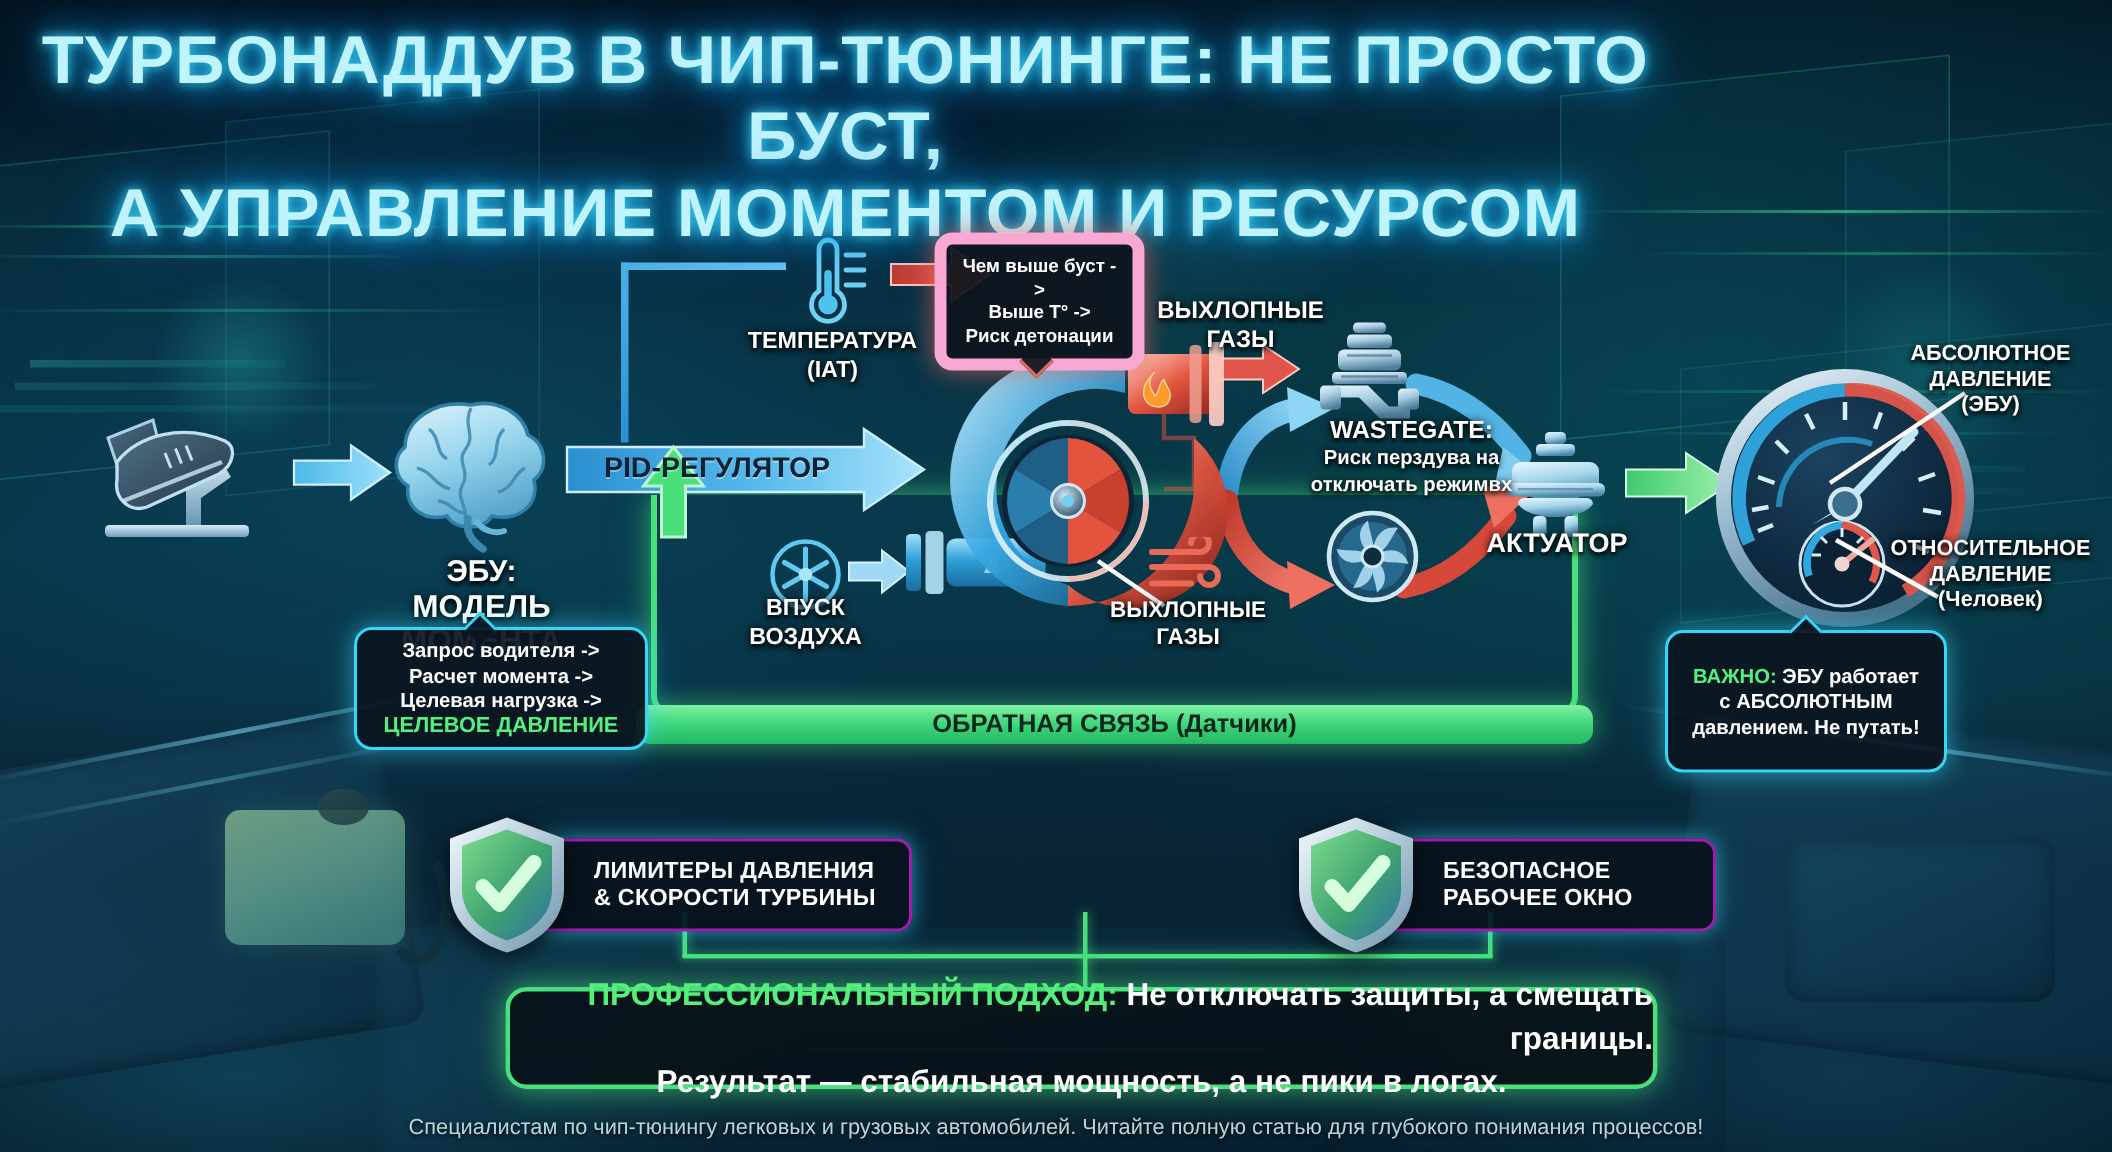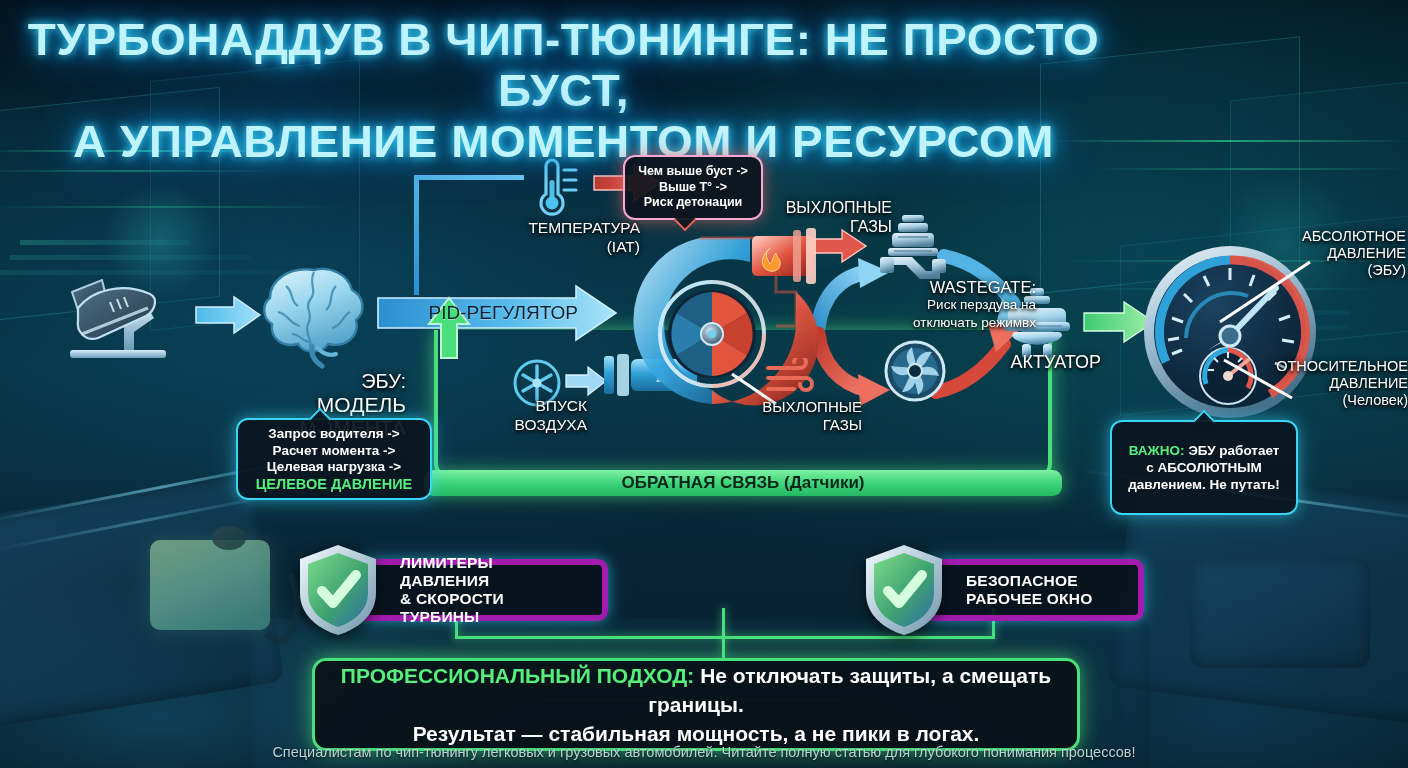--- a/index.html
+++ b/index.html
@@ -47,54 +47,54 @@
   .titlewrap{position:absolute;left:0;top:14px;width:1127px;text-align:center;z-index:8;}
   .title{
     font-family:"Liberation Sans", sans-serif;
     font-weight:bold;font-size:45px;line-height:51px;letter-spacing:.5px;
     color:#bff4ff;
     text-shadow:0 0 8px #39d8ff,0 0 22px #18a6e8,0 0 42px #0b7fd4,0 2px 2px rgba(0,0,0,.6);
     transform:scaleX(1.02);
   }
 
   
-  .nodelabel{position:absolute;text-align:right;color:#ffffff;font-weight:normal;
+  .nodelabel{position:absolute;text-align:center;color:#ffffff;font-weight:bold;
      text-shadow:0 0 6px rgba(0,0,0,.95),0 2px 3px rgba(0,0,0,.9);z-index:7;}
 
   .icon-disc{position:absolute;z-index:6;}
 
   
   .arrow{position:absolute;z-index:5;}
   .arrow svg{display:block;overflow:visible;}
 
   
   .callout{position:absolute;z-index:9;border-radius:12px;padding:7px 12px;
     text-align:center;font-weight:bold;color:#fff;line-height:1.22;}
-  .co-red{background:rgba(14,20,28,.93);border:2px solid #f9a8d4;
+  .co-red{background:rgba(14,20,28,.93);border:8px solid #f9a8d4;
      box-shadow:0 0 14px rgba(228,103,92,.55), 0 0 28px rgba(228,103,92,.22);}
   .co-cyan{background:rgba(10,22,32,.93);border:2px solid #37d6f7;
      box-shadow:0 0 14px rgba(55,214,247,.5),0 0 30px rgba(55,214,247,.2);}
   .co-tip{position:absolute;width:16px;height:16px;transform:rotate(45deg);}
   .hl-greenbright{color:#57ef7c;}
 
   
   .fbframe{position:absolute;z-index:4;border:4px solid #49e07c;border-top:none;border-radius:0 0 14px 14px;
      box-shadow:0 0 16px rgba(73,224,124,.55),0 0 34px rgba(73,224,124,.2);}
   .fbbar{position:absolute;z-index:6;border-radius:9px;
      background:linear-gradient(180deg,#7df2a2,#3ad278 55%,#25b863);
      box-shadow:0 0 18px rgba(73,224,124,.6);
      display:flex;align-items:center;justify-content:center;
      color:#07281a;font-weight:bold;}
 
   
   .shieldcard{position:absolute;z-index:7;display:flex;align-items:center;}
   .shield{position:relative;width:84px;height:94px;flex:none;z-index:3;
      filter:drop-shadow(0 3px 7px rgba(0,0,0,.65));}
   .scard-box{margin-left:-26px;height:62px;border-radius:10px;
-     background:rgba(8,18,28,.92);border:6px solid #a21caf;
+     background:rgba(8,18,28,.92);border:2px solid #a21caf;
      box-shadow:0 0 12px rgba(53,205,240,.55),0 0 26px rgba(53,205,240,.18);
      display:flex;align-items:center;padding:0 18px 0 40px;}
   .scard-box .txt{color:#fff;font-weight:bold;font-size:15.5px;line-height:18px;letter-spacing:.2px;}
   .connector{position:absolute;background:#49e07c;box-shadow:0 0 8px rgba(73,224,124,.8);z-index:2;}
 
   
   .probox{position:absolute;z-index:8;border-radius:14px;
     background:rgba(7,18,24,.93);border:3px solid #49e07c;
     box-shadow:0 0 18px rgba(73,224,124,.6),0 0 42px rgba(73,224,124,.22);
     display:flex;flex-direction:column;align-items:center;justify-content:center;
@@ -648,21 +648,21 @@
       </svg>
     </div>
     <div class="scard-box" style="width:224px;">
       <div class="txt">
         <div>БЕЗОПАСНОЕ</div>
         <div>РАБОЧЕЕ ОКНО</div>
       </div>
     </div>
   </div>
 
-  <div class="probox" style="left:312px;top:658px;width:768px;height:93px;">
+  <div class="probox" style="left:337px;top:658px;width:768px;height:68px;text-align:right;">
     <div>
       <span class="hl-greenbright">ПРОФЕССИОНАЛЬНЫЙ ПОДХОД:</span><span> Не отключать защиты, а смещать границы.</span>
     </div>
     <div>Результат — стабильная мощность, а не пики в логах.</div>
   </div>
 
   <div class="footer">Специалистам по чип-тюнингу легковых и грузовых автомобилей. Читайте полную статью для глубокого понимания процессов!</div>
 
 </div>
 

